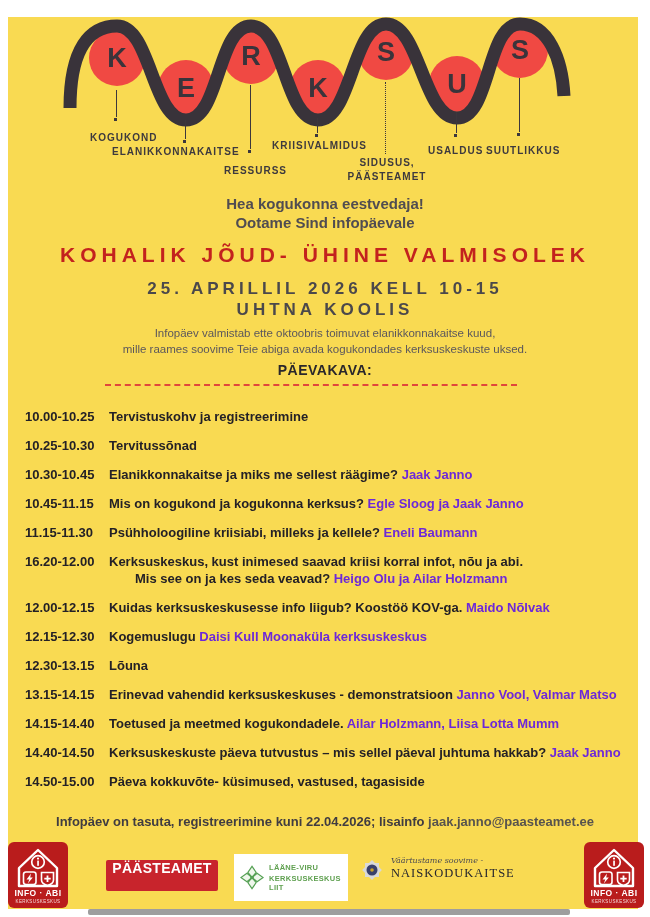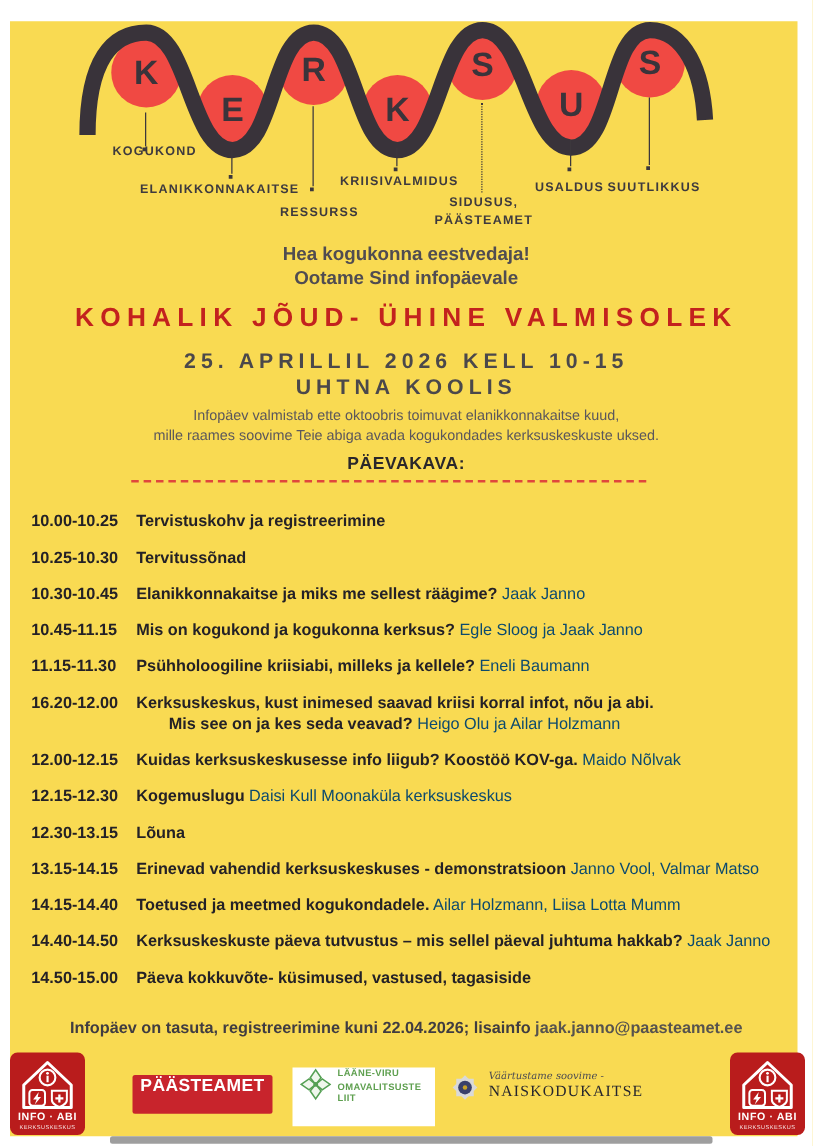--- a/index.html
+++ b/index.html
@@ -27,32 +27,32 @@
   .agenda-h{font-size:14px;font-weight:bold;color:#2A272B;letter-spacing:0.5px;}
   .dashline{position:absolute;left:105px;top:384px;width:412px;border-top:2px dashed #E0463C;}
 
   
   .schedule{position:absolute;left:25px;top:408px;width:612px;display:flex;flex-direction:column;gap:12px;z-index:2;justify-content:space-between;}
   .srow{display:flex;font-size:13px;line-height:17px;color:#242126;}
   .stime{width:84px;flex-shrink:0;font-weight:bold;}
   .sbody{flex:1;}
   .sline2{padding-left:26px;}
   .b{font-weight:bold;color:#242126;}
-  .n{font-weight:normal;color:#0c4a6e;}
+  .n{font-weight:bold;color:#6d28d9;}
 
   
   .footnote{position:absolute;left:0;top:814px;width:650px;text-align:center;font-size:13px;font-weight:bold;color:#403C41;z-index:2;}
   .footnote .email{color:#57534E;}
   .logo-red{position:absolute;width:60px;height:66px;background:#b91c1c;border-radius:6px;
             display:flex;flex-direction:column;align-items:center;z-index:2;}
   .logo-red .t{color:#ffffff;font-weight:bold;font-size:8.5px;letter-spacing:0.5px;margin-top:0px;}
   .logo-red .s{color:rgba(255,255,255,0.85);font-size:4.5px;letter-spacing:0.4px;margin-top:1px;}
   .paaste{position:absolute;left:106px;top:860px;width:112px;height:31px;background:#C8242C;border-radius:2px;
           display:flex;justify-content:center;color:#ffffff;font-weight:bold;font-size:14px;letter-spacing:0.3px;z-index:2;}
-  .lviru{position:absolute;left:234px;top:854px;width:114px;height:47px;background:#ffffff;display:flex;align-items:flex-start;gap:5px;padding-left:6px;box-sizing:border-box;z-index:2;}
+  .lviru{position:absolute;left:234px;top:854px;width:114px;height:47px;background:#ffffff;display:flex;align-items:center;gap:5px;padding-left:6px;box-sizing:border-box;z-index:2;}
   .lviru .txt{display:flex;flex-direction:column;gap:2px;font-size:7.5px;font-weight:bold;color:#5FA050;letter-spacing:0.3px;}
   .nkk{position:absolute;left:360px;top:856px;display:flex;gap:7px;align-items:flex-start;z-index:2;}
   .nkk .slogan{font-family:"DejaVu Serif",serif;font-style:italic;font-size:8px;color:#4A4A52;}
   .nkk .name{font-family:"Liberation Serif",serif;font-size:12.5px;color:#26262E;letter-spacing:1px;margin-top:1px;}
   .graybar{position:absolute;left:88px;top:909px;width:482px;height:6px;background:#9E9E9E;border-radius:2px;}
 </style>
 </head>
 <body>
 
 <div class="canvas">
@@ -79,21 +79,21 @@
   <div class="circle" style="left:492px;top:22px;">
       <span>S</span>
     </div>
 
   <svg class="wave-svg" viewBox="0 0 650 200">
     <path d="M 70 108 C 70 48 90 26 117 26 C 151 26 152 120 186 120 C 220 120 217 26 251 26 C 285 26 284 120 318 120 C 352 120 352 24 386 24 C 420 24 423 118 457 118 C 491 118 486 24 520 24 C 548 24 562 58 564 96" fill="none" stroke="#39333A" stroke-width="13"></path>
   </svg>
 
   <div class="leader" style="left:116px;top:90px;height:27px;"></div>
   <div class="ldot" style="left:114px;top:118px;"></div>
-  <div class="wlabel" style="left:78px;top:116px;padding-left:12px;">KOGUKOND</div>
+  <div class="wlabel" style="left:78px;top:132px;padding-left:12px;">KOGUKOND</div>
 
   <div class="leader" style="left:185px;top:120px;height:19px;"></div>
   <div class="ldot" style="left:183px;top:140px;"></div>
   <div class="wlabel" style="left:112px;top:146px;">ELANIKKONNAKAITSE</div>
 
   <div class="leader" style="left:250px;top:85px;height:64px;"></div>
   <div class="ldot" style="left:248px;top:150px;"></div>
   <div class="wlabel" style="left:224px;top:165px;">RESSURSS</div>
 
   <div class="leader" style="left:317px;top:118px;height:15px;"></div>
@@ -234,21 +234,21 @@
   <div class="lviru">
     <svg width="27" height="27" viewBox="0 0 26 26">
       <polygon points="13,1 17.5,7.5 13,13 8.5,7.5" fill="#EFF7EC" stroke="#55A054" stroke-width="1.3"></polygon>
       <polygon points="13,25 17.5,18.5 13,13 8.5,18.5" fill="#EFF7EC" stroke="#55A054" stroke-width="1.3"></polygon>
       <polygon points="1,13 7.5,17.5 13,13 7.5,8.5" fill="#EFF7EC" stroke="#55A054" stroke-width="1.3"></polygon>
       <polygon points="25,13 18.5,17.5 13,13 18.5,8.5" fill="#EFF7EC" stroke="#55A054" stroke-width="1.3"></polygon>
       <circle cx="13" cy="13" r="2" fill="#55A054"></circle>
     </svg>
     <div class="txt">
       <span>LÄÄNE-VIRU</span>
-      <span>OMAVALITSUSTE LIIT</span>
+      <span>KERKSUSKESKUS LIIT</span>
     </div>
   </div>
 
   <div class="nkk">
     <svg width="24" height="24" viewBox="0 0 24 24" style="margin-top:2px;">
       <rect x="5" y="5" width="14" height="14" fill="#D9D9D9"></rect>
       <rect x="5" y="5" width="14" height="14" fill="#D9D9D9" transform="rotate(45 12 12)"></rect>
       <circle cx="12" cy="12" r="5.5" fill="#39406B"></circle>
       <circle cx="12" cy="12" r="1.8" fill="#C9A227"></circle>
     </svg>

